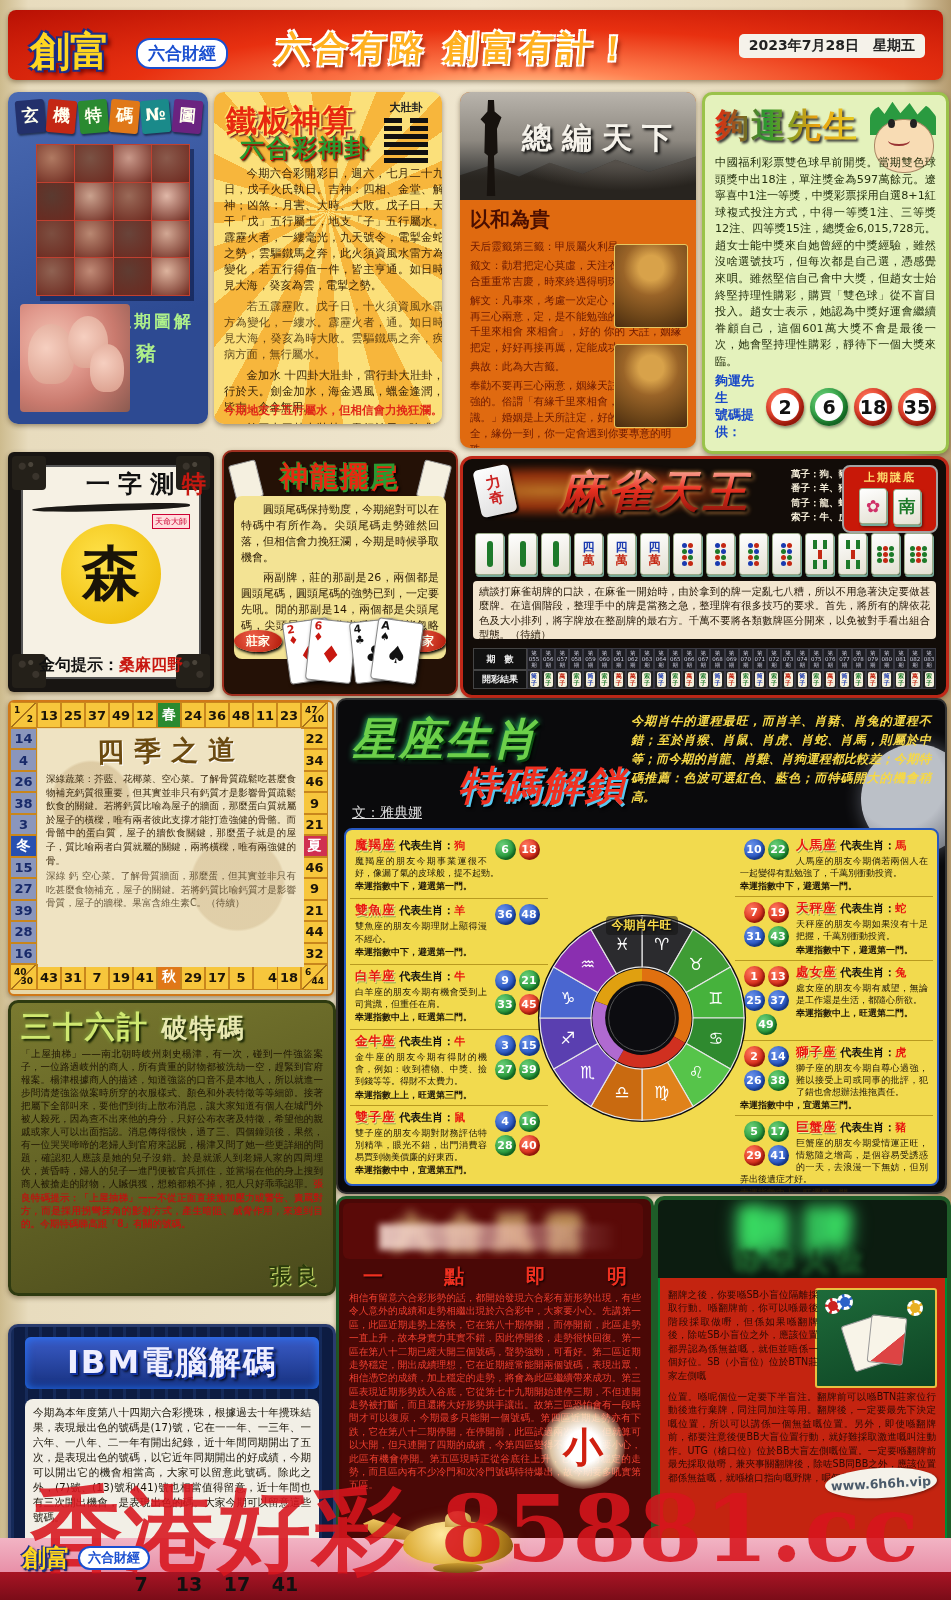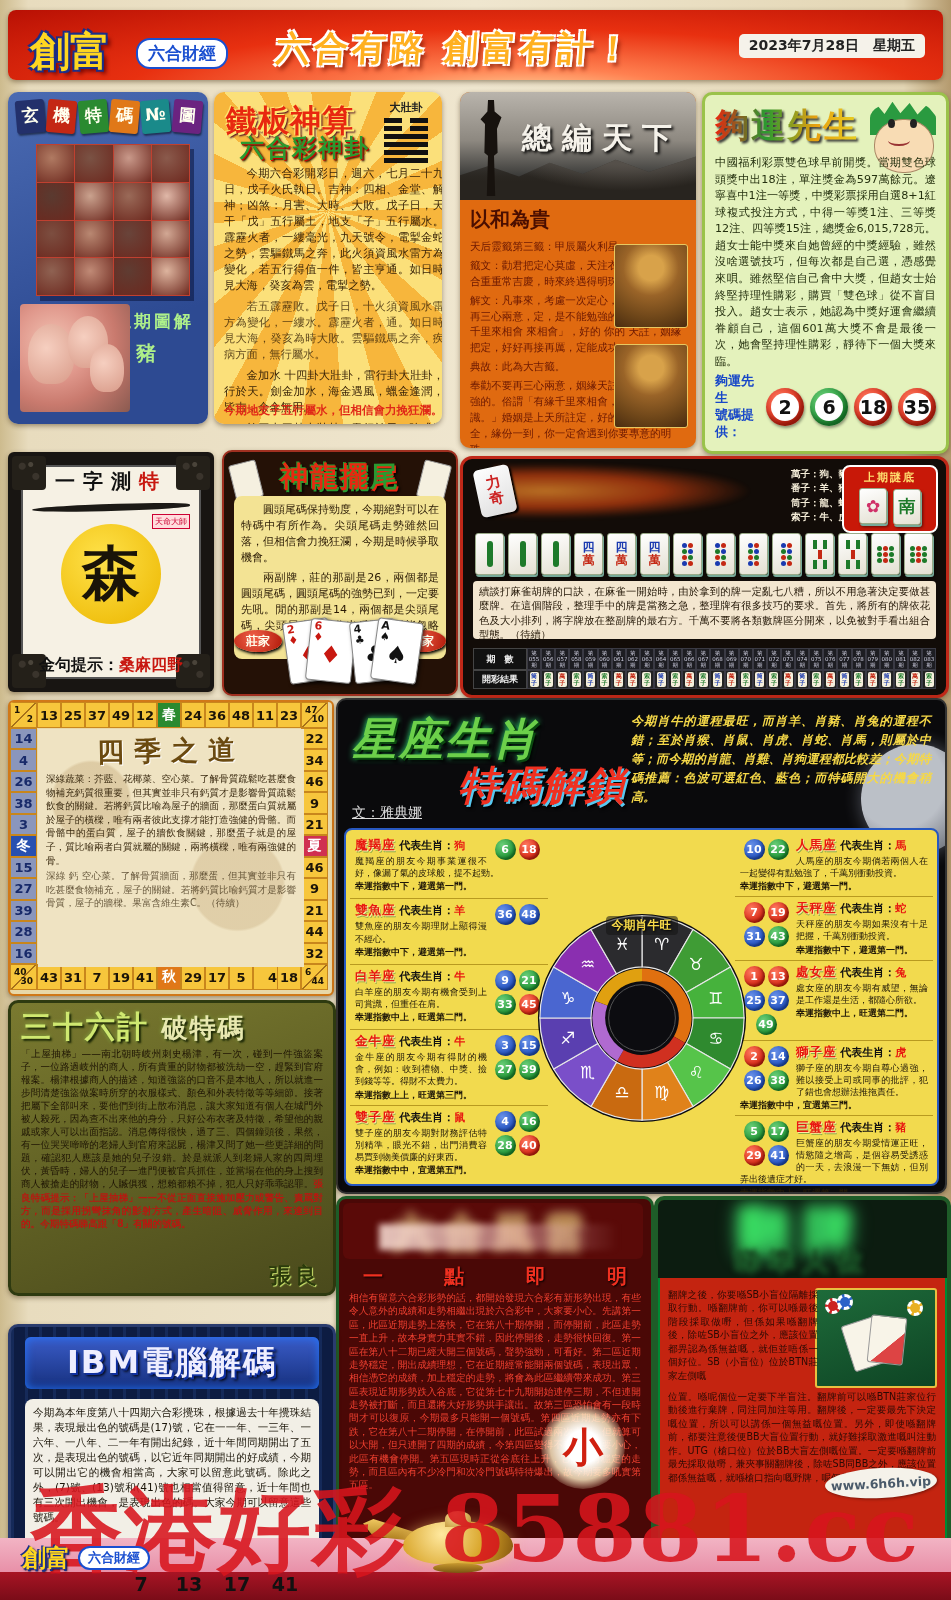--- a/index.html
+++ b/index.html
@@ -84,21 +84,21 @@
   .ball.sm{width:21px;height:21px;font-size:11px;color:#fff;box-shadow:inset -2px -2px 3px rgba(0,0,0,.35);}
   .bc-r{background:radial-gradient(circle at 35% 30%,#ff7a60,#d42310 70%);}
   .bc-g{background:radial-gradient(circle at 35% 30%,#6cd07a,#1d9232 70%);}
   .bc-b{background:radial-gradient(circle at 35% 30%,#6a92e8,#2050c0 70%);}
   
   #word{left:8px;top:452px;width:206px;height:240px;background:#181512;border-radius:6px;padding:0;}
   #word .inner{position:absolute;inset:13px;background:#f6f1e4;border:2px solid #555;}
   #word .corner{position:absolute;width:34px;height:34px;background:
     radial-gradient(circle at 30% 30%,#3a342c 3px,transparent 4px),radial-gradient(circle at 70% 60%,#3a342c 3px,transparent 4px),
     radial-gradient(circle at 55% 25%,#4a443a 2px,transparent 3px),#242019;border-radius:4px;}
-  #word .tt{position:absolute;left:0;top:16px;width:100%;text-align:center;font-size:20px;font-weight:bold;color:#111;
+  #word .tt{position:absolute;left:0;top:16px;width:100%;text-align:right;font-size:24px;font-weight:bold;color:#111;
     font-family:"DejaVu Serif","Liberation Serif",serif;letter-spacing:8px;}
   #word .tt b{color:#c81810;}
   #word .stroke{position:absolute;left:24px;top:52px;width:158px;height:7px;background:#1c1a16;border-radius:60% 40% 50% 50%;transform:rotate(-1.5deg);}
   #word .seal{position:absolute;right:24px;top:62px;font-size:8px;color:#c03;border:1px solid #c03;padding:1px 2px;background:#fdd;}
   #word .circ{position:absolute;left:50%;top:118px;transform:translate(-50%,-46%);width:100px;height:100px;border-radius:50%;
     background:radial-gradient(circle at 40% 35%,#ffe24a,#f0c010 75%);display:flex;align-items:center;justify-content:center;}
   #word .circ span{font-size:58px;font-weight:bold;color:#1a1408;font-family:"DejaVu Serif","Liberation Serif",serif;}
   #word .hint{position:absolute;left:0;bottom:16px;width:100%;text-align:center;font-size:16px;font-weight:bold;color:#111;
     font-family:"DejaVu Serif","Liberation Serif",serif;}
   #word .hint b{color:#c81810;}
@@ -119,21 +119,21 @@
   .red{color:#c81810;} .blk{color:#111;}
   
   #mj{left:460px;top:456px;width:483px;height:236px;background:#120c08;border:3px solid #c02818;border-radius:12px;}
   #mj .flame{position:absolute;left:30px;top:4px;width:260px;height:56px;background:radial-gradient(ellipse at 20% 50%,#ff9a30 0,#c84010 40%,transparent 70%);opacity:.7;filter:blur(2px);}
   #mj .icon{position:absolute;left:14px;top:8px;width:36px;height:48px;background:linear-gradient(160deg,#fff,#ddd);border-radius:5px;transform:rotate(-12deg);
     display:flex;flex-direction:column;align-items:center;justify-content:center;font-size:15px;font-weight:bold;color:#c22;line-height:1.05;box-shadow:2px 2px 2px #000;}
   #mj .tt{position:absolute;left:96px;top:4px;font-size:44px;font-weight:bold;font-style:italic;letter-spacing:4px;
     background:linear-gradient(180deg,#ffd0c0 0,#e83020 45%,#7a0e06 95%);-webkit-background-clip:text;background-clip:text;color:transparent;
     filter:drop-shadow(2px 2px 1px #000) drop-shadow(0 0 2px #fa5);}
   #mj .legend{position:absolute;left:328px;top:8px;width:96px;font-size:9.5px;line-height:1.5;color:#f5edd8;font-weight:bold;}
-  #mj .ansbox{position:absolute;right:8px;top:6px;width:92px;height:64px;background:#c81808;border:2px solid #ffffff;border-radius:8px;text-align:center;}
+  #mj .ansbox{position:absolute;right:8px;top:6px;width:92px;height:64px;background:#c81808;border:2px solid #a3a3a3;border-radius:8px;text-align:center;}
   #mj .ansbox .al{font-size:11px;font-weight:bold;color:#ffe070;letter-spacing:2px;margin-top:3px;}
   .mtile{display:inline-flex;flex-direction:column;align-items:center;justify-content:center;background:linear-gradient(160deg,#fff,#e4e0d2);
     border:1px solid #9a8;border-radius:3px;box-shadow:1px 2px 0 #7a9,2px 3px 3px rgba(0,0,0,.5);}
   #mj .ansbox .mtile{width:26px;height:34px;margin:3px 3px 0;font-size:17px;font-weight:bold;}
   #mj .hand{position:absolute;left:12px;top:74px;display:flex;gap:4px;}
   #mj .hand .mtile{width:27px;height:40px;}
   #mj .para{position:absolute;left:10px;top:122px;width:463px;height:58px;background:#f3e6cf;border-radius:4px;padding:3px 6px;
     font-size:10.3px;line-height:1.4;color:#211505;box-sizing:border-box;}
   #mj .tbl{position:absolute;left:10px;bottom:6px;width:463px;}
   #mj .row{display:flex;}
@@ -409,20 +409,21 @@
           <div class="su blk">♠</div>
         </div>
       </div>
   </div>
 
   <div id="mj" class="card">
     <div class="flame"></div>
     <div class="icon">
         <span id="mjicon">力<br>奇</span>
       </div>
+    <div class="tt">麻雀天王</div>
     <div class="legend" id="mjlegend">
         <div>萬子：狗、豬、鼠；</div>
         <div>番子：羊、猴、雞；</div>
         <div>筒子：龍、蛇、馬；</div>
         <div>索子：牛、虎、兔。</div>
       </div>
     <div class="ansbox">
       <div class="al">上期謎底</div>
       <div id="anstiles"><div class="mtile" style="color: rgb(208, 48, 104);">✿</div><div class="mtile" style="color: rgb(29, 122, 42);">南</div></div>
     </div>

